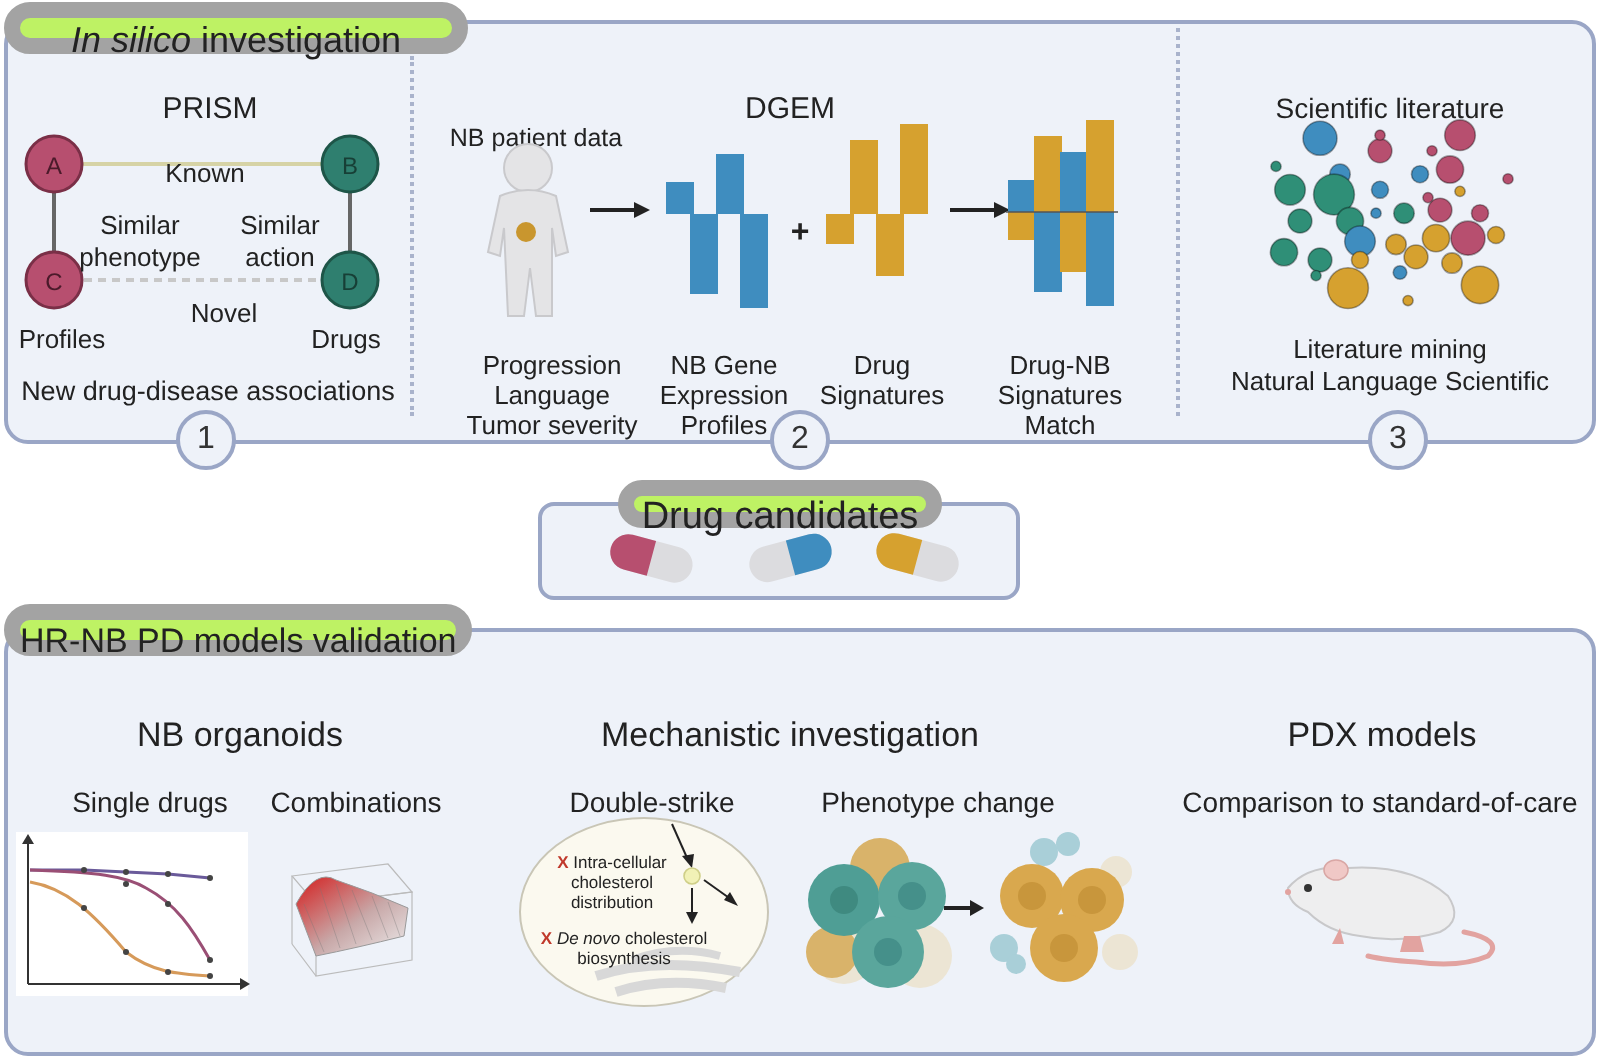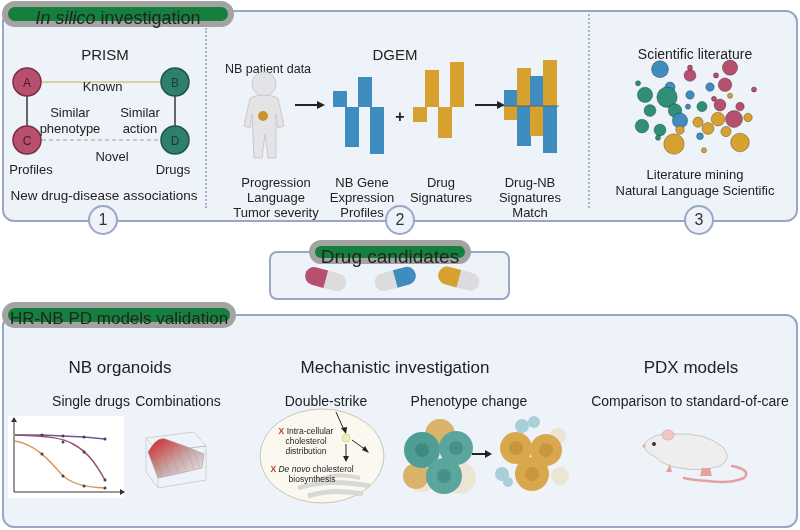--- a/index.html
+++ b/index.html
@@ -2,21 +2,21 @@
 <html><head>
   <meta charset="utf-8">
   <style>
     * { box-sizing: border-box; margin: 0; padding: 0; }
     html, body { width: 800px; height: 530px; background: #ffffff; overflow: hidden; }
     body { font-family: "Liberation Sans", sans-serif; color: #222; position: relative; }
     .panel {
       position: absolute; background: #eef2f9; border: 2px solid #9aa6c6; border-radius: 12px;
     }
     .tab {
-      position: absolute; background: #15803d; border: 6px solid #a3a3a3; border-radius: 14px;
+      position: absolute; background: #bef264; border: 8px solid #a3a3a3; border-radius: 14px;
       font-size: 18px; color: #222; text-align: center; line-height: 22px; white-space: nowrap;
     }
     .sep { position: absolute; border-left: 2px dotted #a9b3cc; }
     .txt { position: absolute; text-align: center; white-space: nowrap; color: #222; margin-top: 10px; }
     .num {
       position: absolute; width: 30px; height: 30px; border-radius: 50%; background: #eef2f9;
       border: 2px solid #9aa6c6; font-size: 16px; line-height: 26px; text-align: center; color: #333;
     }
     svg { position: absolute; overflow: visible; }
   </style>
@@ -189,21 +189,21 @@
   <g transform="rotate(15 160 12)">
     <rect x="138" y="4" width="42" height="18" rx="9" fill="#dcdcdf"></rect>
     <path d="M147 4 H159 V22 H147 A9 9 0 0 1 147 4 Z" fill="#d6a12f"></path>
   </g>
 </svg>
 
 <div class="panel" style="left:2px; top:314px; width:796px; height:214px;"></div>
 <div class="tab" style="left:2px; top:302px; width:234px; height:26px; font-size:17px;">HR-NB PD models validation</div>
 
 <div class="txt" style="left:60px; top:348px; width:120px; font-size:17px;">NB organoids</div>
-<div class="txt" style="left:46px; top:383px; width:90px; font-size:14px;">Single drugs</div>
+<div class="txt" style="left:30px; top:383px; width:90px; font-size:14px;">Single drugs</div>
 <div class="txt" style="left:128px; top:383px; width:100px; font-size:14px;">Combinations</div>
 
 <svg style="left:8px; top:416px;" width="116" height="82">
   <rect x="0" y="0" width="116" height="82" fill="#ffffff"></rect>
   <line x1="6" y1="76" x2="112" y2="76" stroke="#333" stroke-width="1"></line>
   <polygon points="112,73 117,76 112,79" fill="#333"></polygon>
   <line x1="6" y1="76" x2="6" y2="6" stroke="#333" stroke-width="1"></line>
   <polygon points="3,6 6,1 9,6" fill="#333"></polygon>
   <path d="M7 19 L34 19 L55 20 L76 21 L97 23" fill="none" stroke="#6a5a9a" stroke-width="1.5"></path>
   <path d="M7 19 C40 20 55 22 65 28 C80 36 88 48 97 64" fill="none" stroke="#9a4f75" stroke-width="1.5"></path>

